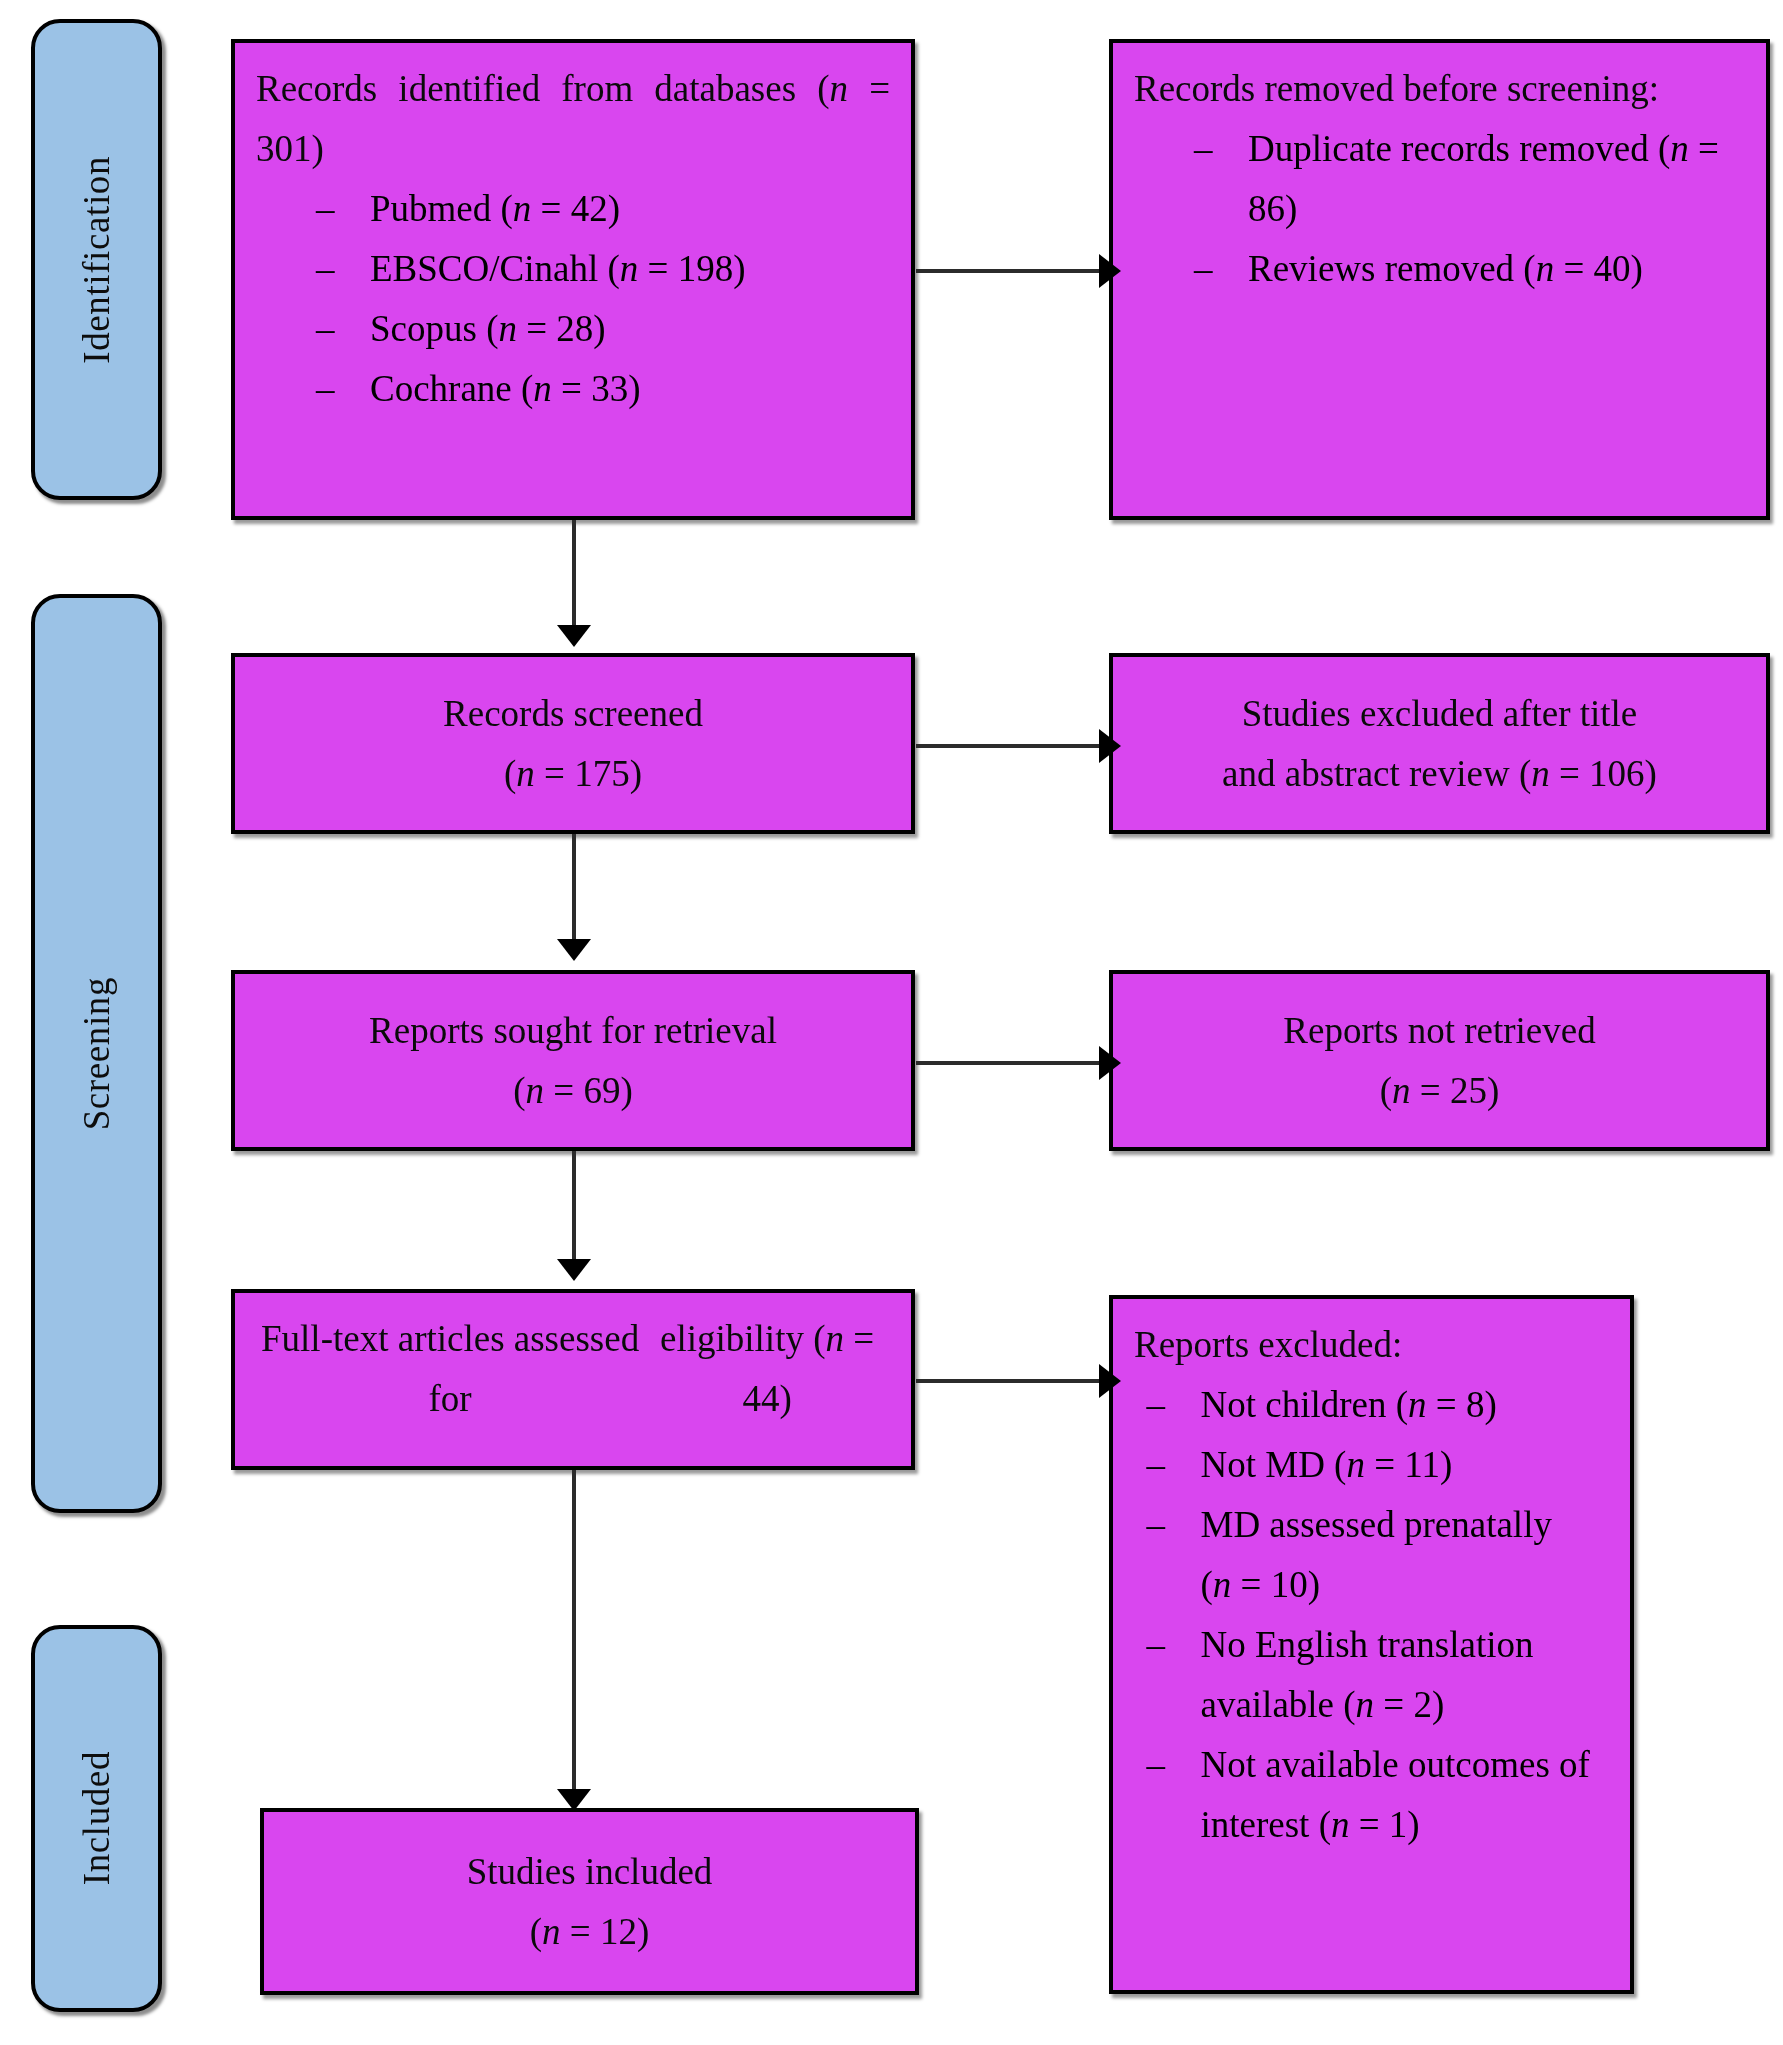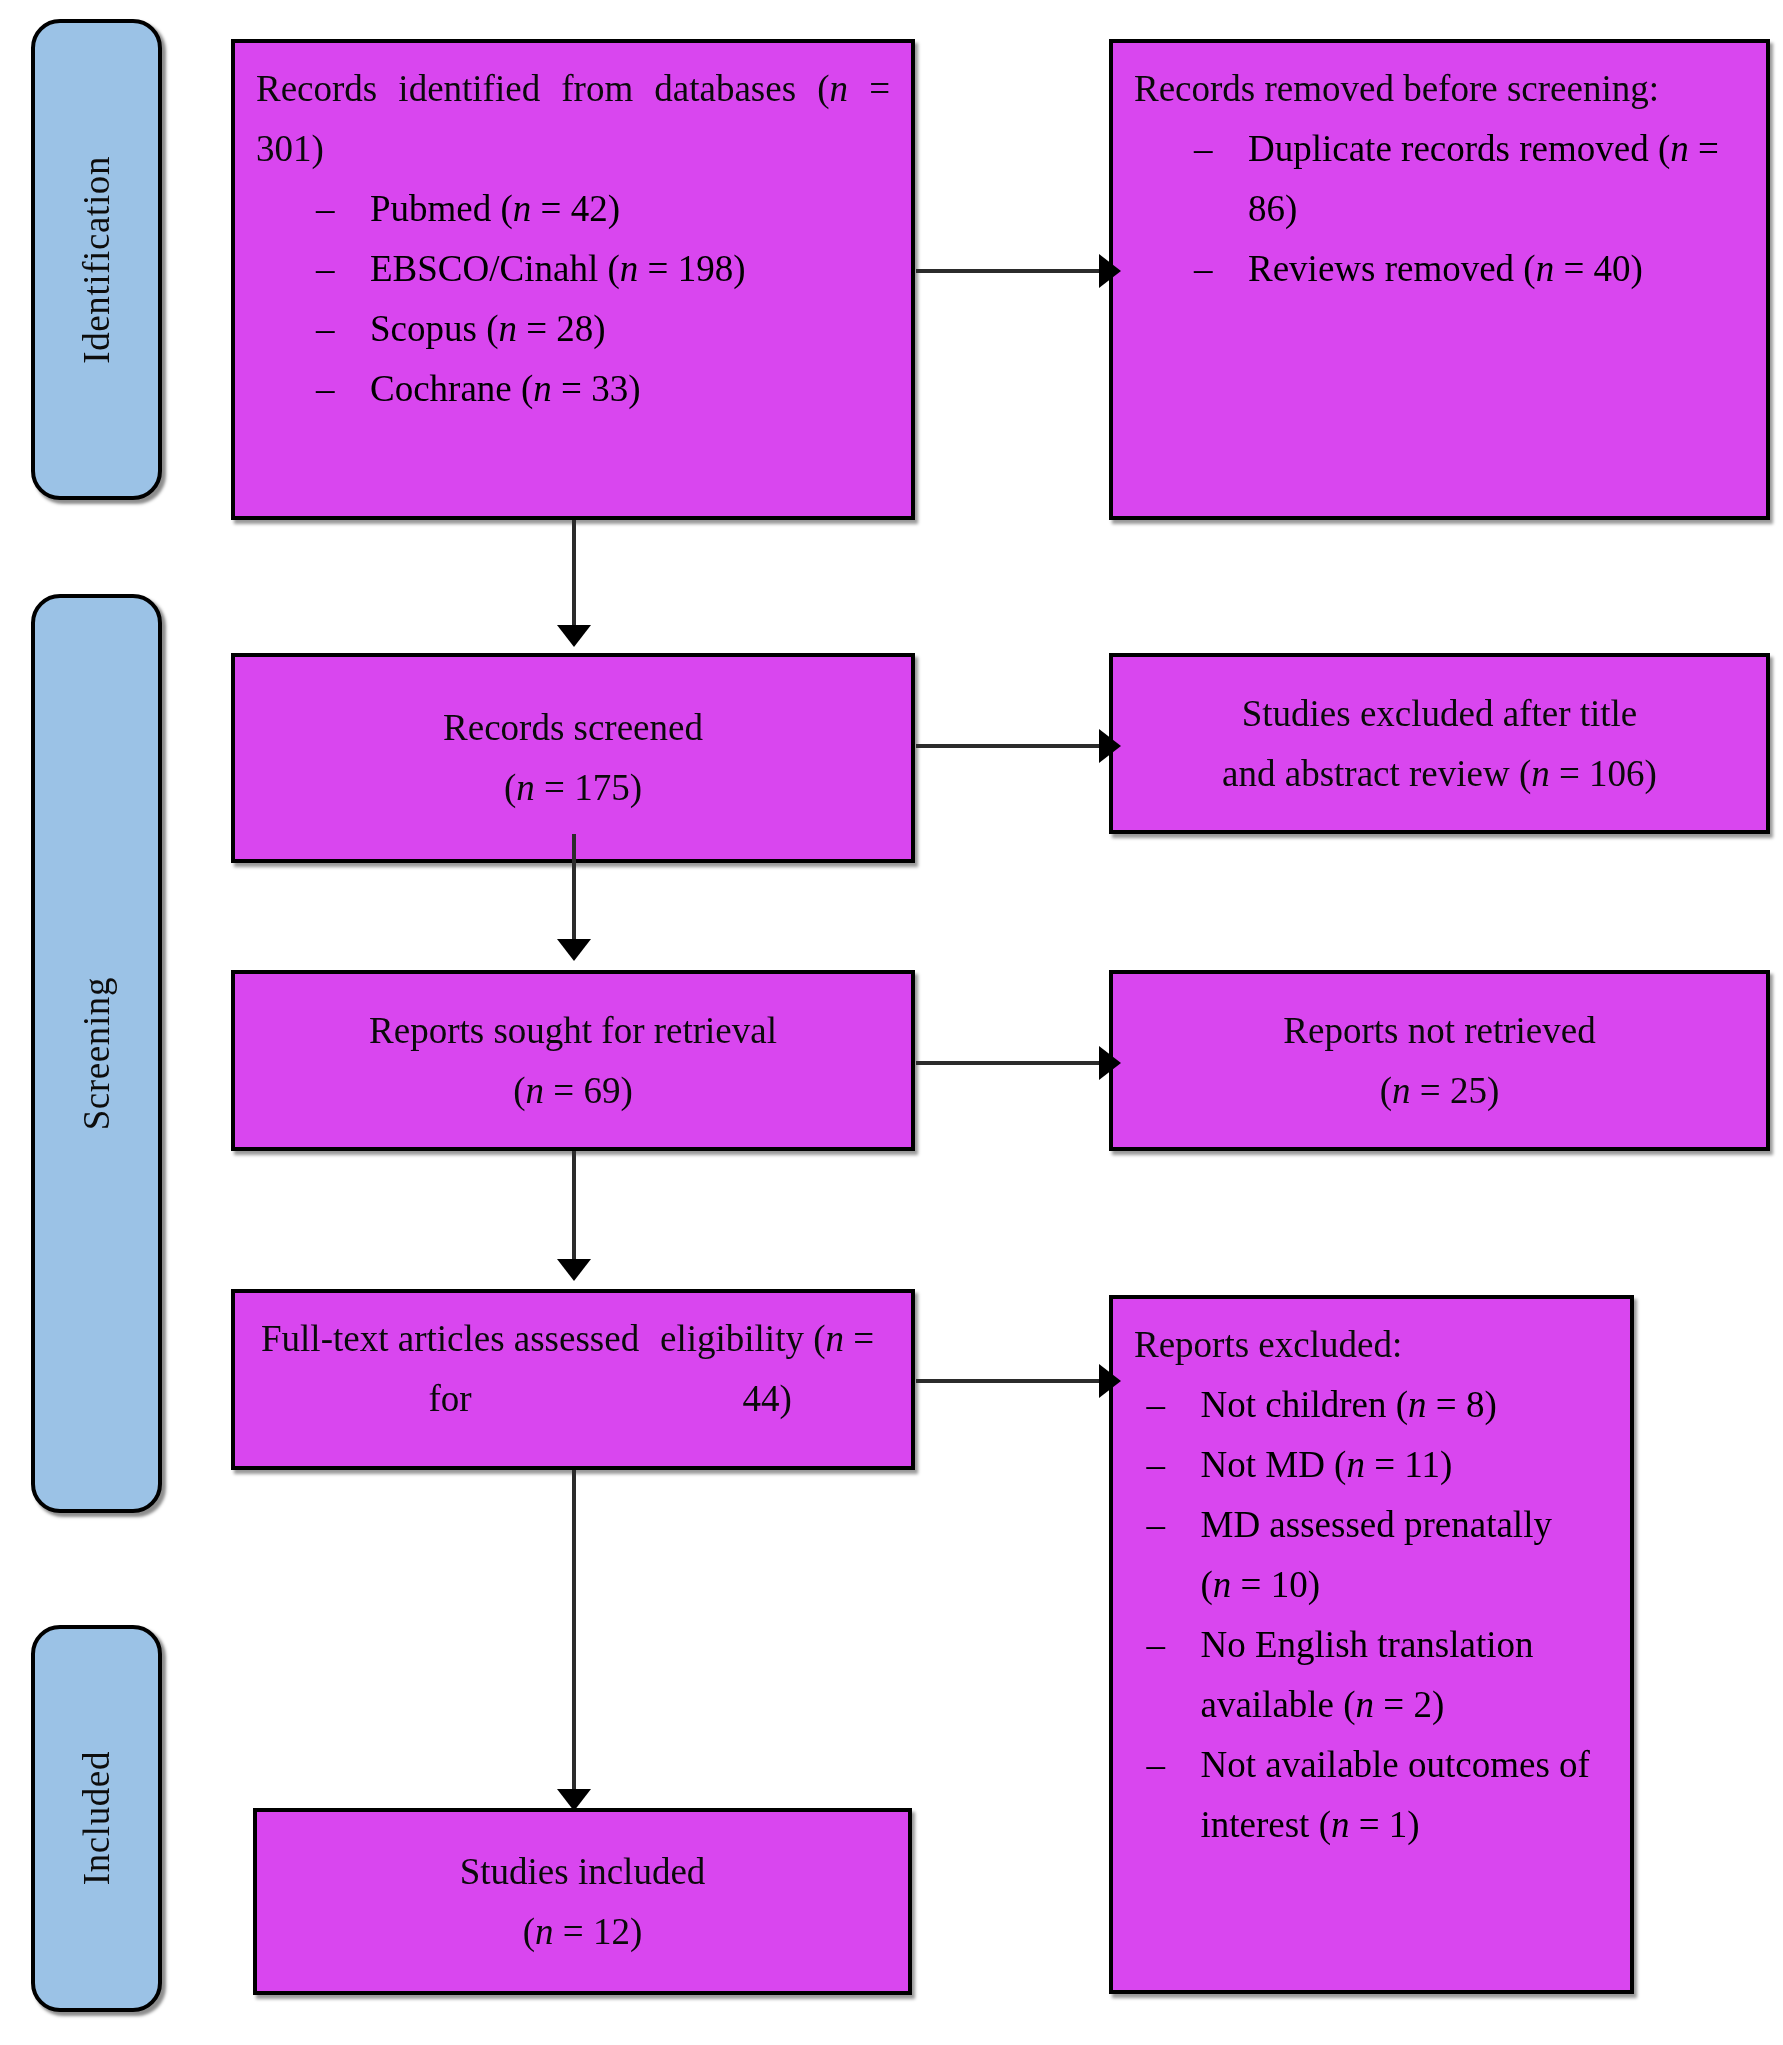--- a/index.html
+++ b/index.html
@@ -143,21 +143,21 @@
       <li><span class="dash">–</span><span>Reviews removed (<span class="ital">n</span>&nbsp;= 40)</span></li>
     </ul>
   </div>
 
   <div class="h-line" style="left:916px; top:269px; width:187px;"></div>
   <div class="arrow-right" style="left:1099px; top:254px;"></div>
 
   <div class="v-line" style="left:572px; top:520px; height:109px;"></div>
   <div class="arrow-down" style="left:557px; top:625px;"></div>
 
-  <div class="flow-box center" style="left:231px; top:653px; width:684px; height:210px;
+  <div class="flow-box center" style="left:231px; top:653px; width:684px; height:181px;
        display:flex; flex-direction:column; justify-content:center;">
     <div class="box-text">Records screened</div>
     <div class="box-text">(<span class="ital">n</span>&nbsp;= 175)</div>
   </div>
 
   <div class="flow-box center" style="left:1109px; top:653px; width:661px; height:181px;
        display:flex; flex-direction:column; justify-content:center;">
     <div class="box-text">Studies excluded after title</div>
     <div class="box-text">and abstract review (<span class="ital">n</span>&nbsp;= 106)</div>
   </div>
@@ -202,20 +202,20 @@
       <li><span class="dash">–</span><span>Not available outcomes of<br>interest (<span class="ital">n</span>&nbsp;= 1)</span></li>
     </ul>
   </div>
 
   <div class="h-line" style="left:916px; top:1379px; width:187px;"></div>
   <div class="arrow-right" style="left:1099px; top:1364px;"></div>
 
   <div class="v-line" style="left:572px; top:1470px; height:325px;"></div>
   <div class="arrow-down" style="left:557px; top:1789px;"></div>
 
-  <div class="flow-box center" style="left:253px; top:1808px; width:659px; height:187px;
+  <div class="flow-box center" style="left:260px; top:1808px; width:659px; height:187px;
        display:flex; flex-direction:column; justify-content:center;">
     <div class="box-text">Studies included</div>
     <div class="box-text">(<span class="ital">n</span>&nbsp;= 12)</div>
   </div>
 
 </div>
 
 
 </body></html>

